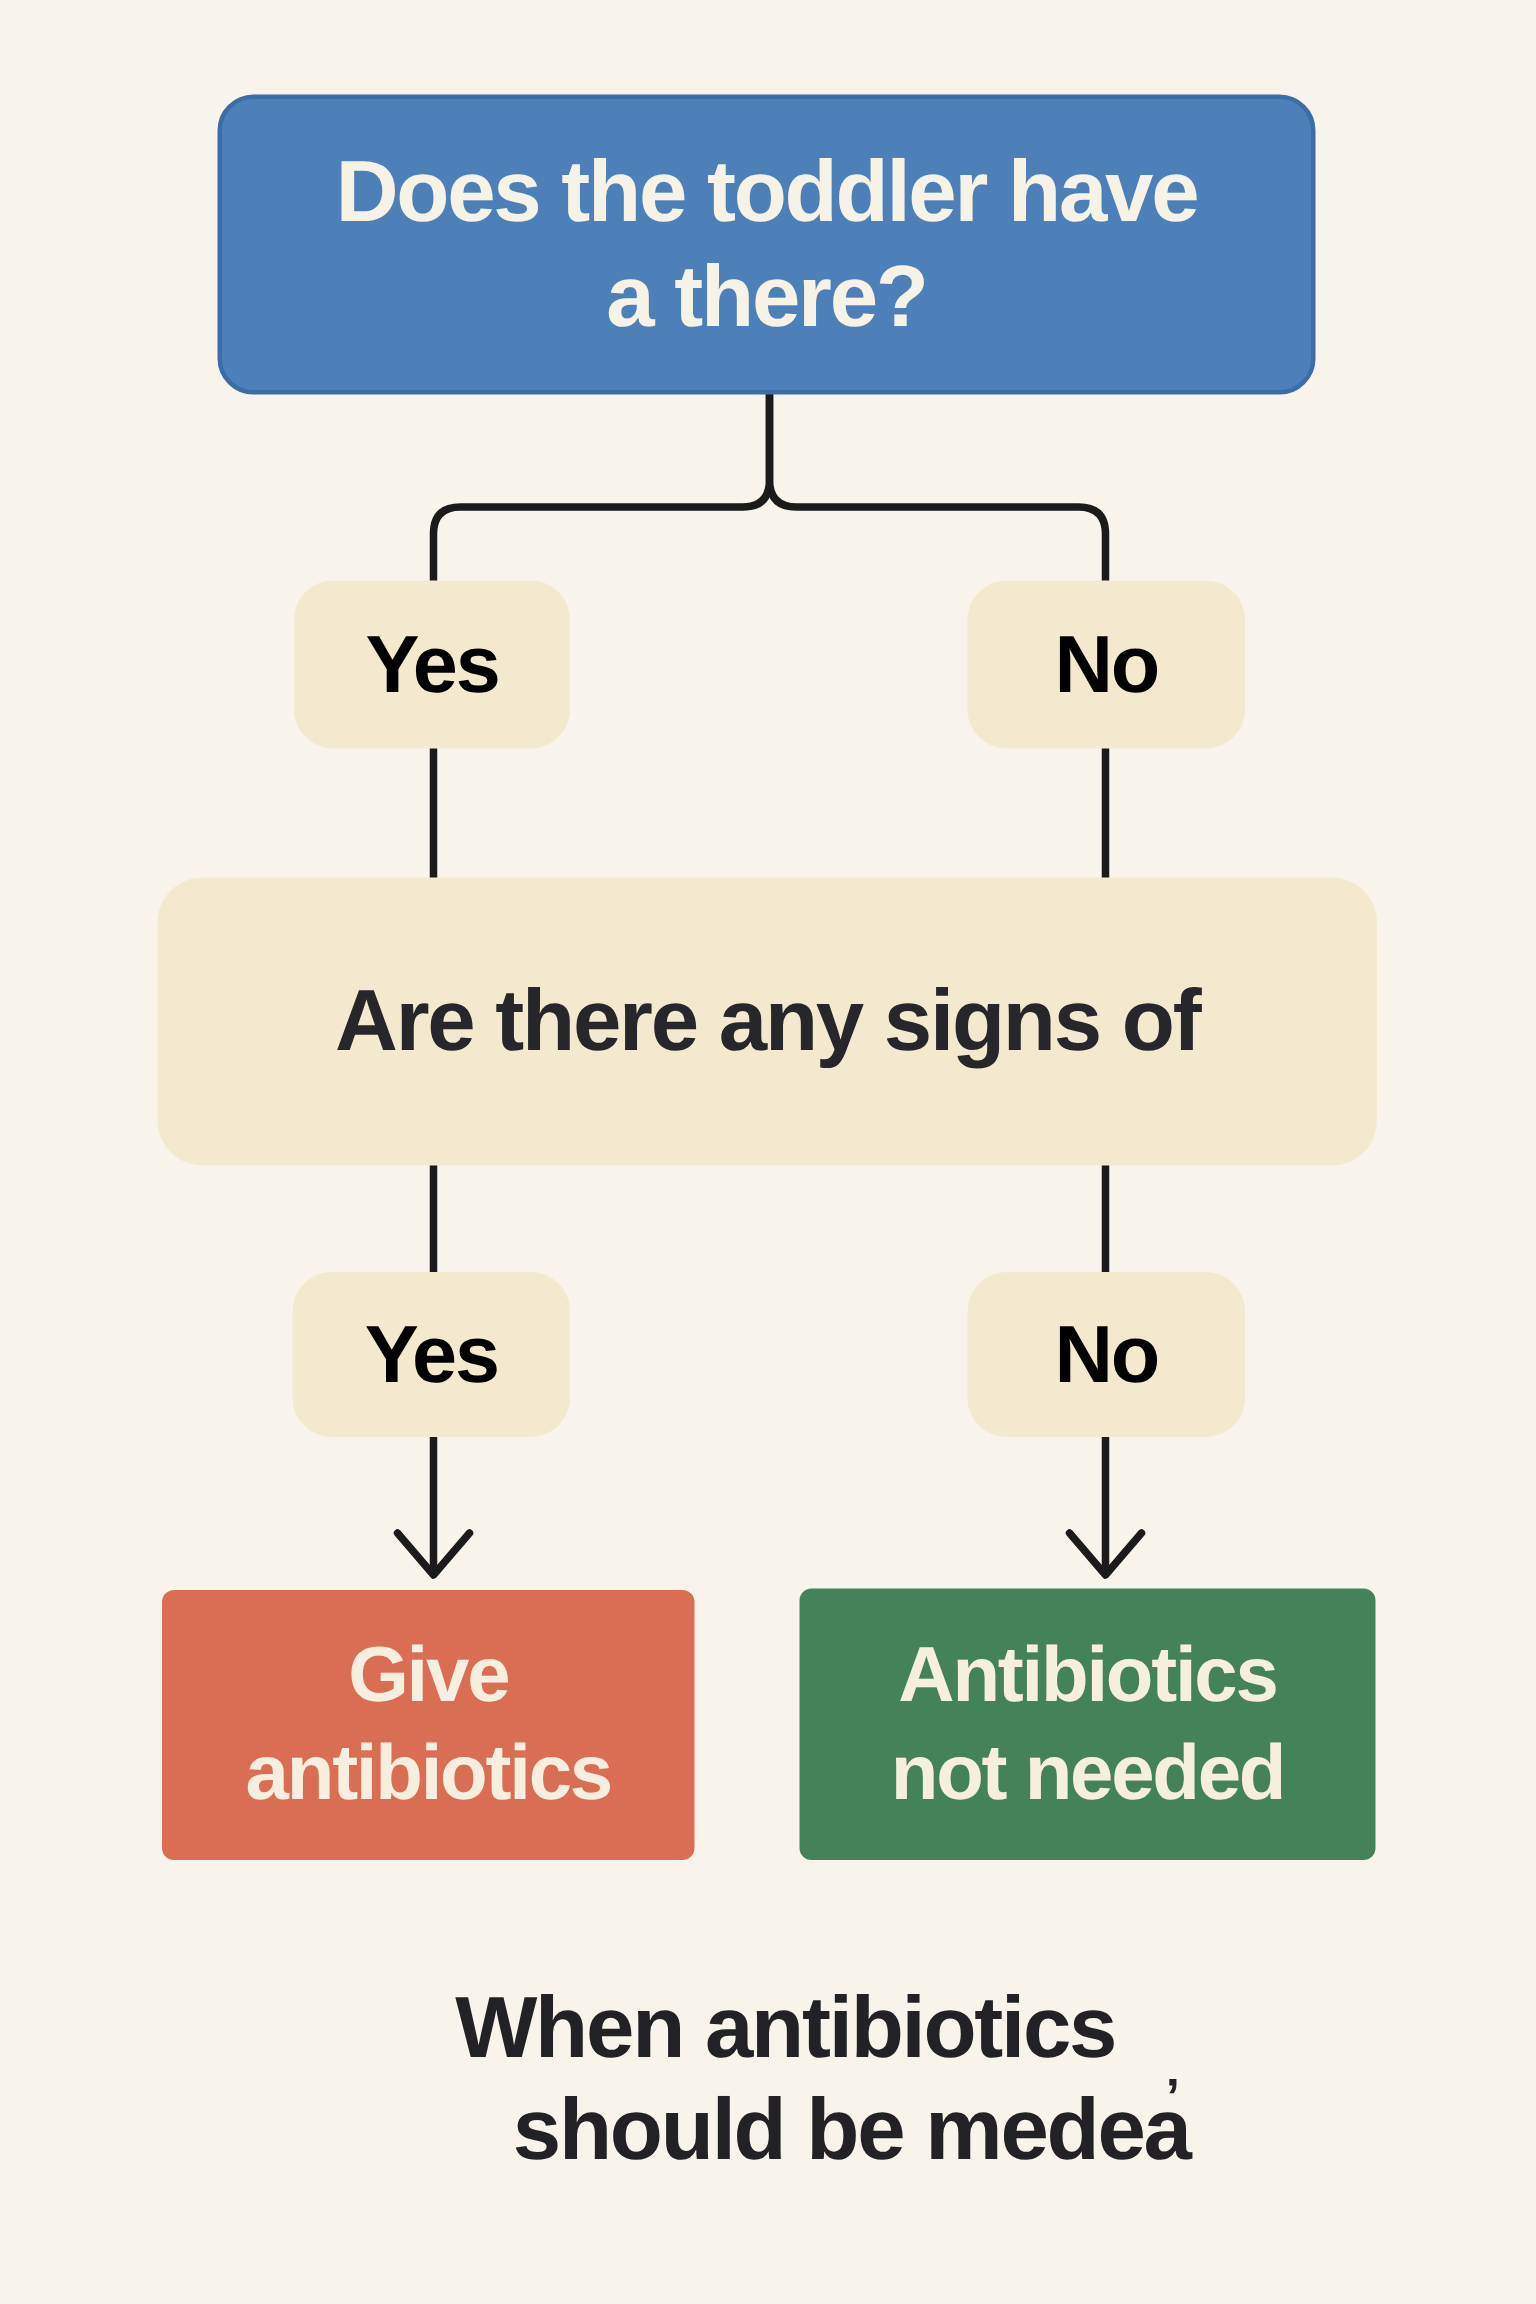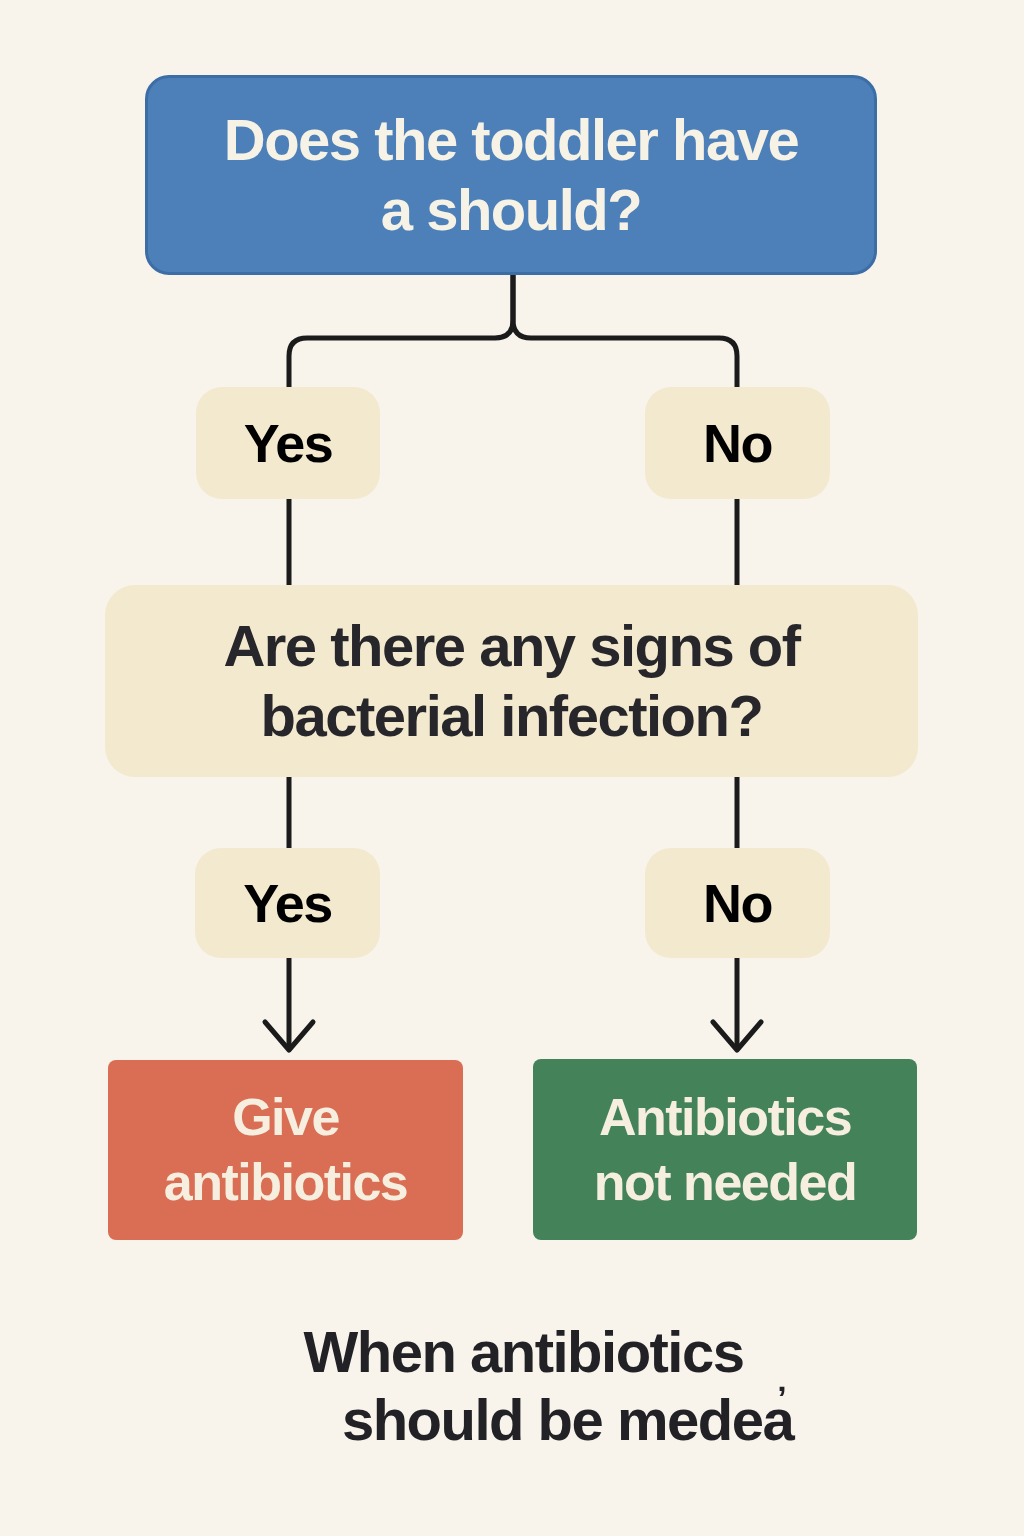--- a/index.html
+++ b/index.html
@@ -30,21 +30,20 @@
   .node .line { white-space: nowrap; }
   .q-root {
     left: 145px; top: 63px;
     width: 732px; height: 200px;
     background: #4d80b8;
     border: 3px solid #3d6da6;
     border-radius: 24px;
     color: #f6f2e6;
     font-size: 58px;
     line-height: 70px;
-    margin-top: 12px;
   }
   .answer {
     background: #f3e9cf;
     border-radius: 26px;
     color: #000000;
     font-size: 54px;
   }
   .yes1 { left: 196px; top: 387px; width: 184px; height: 112px; }
   .no1  { left: 645px; top: 387px; width: 185px; height: 112px; }
   .yes2 { left: 195px; top: 848px; width: 185px; height: 110px; }
@@ -107,34 +106,33 @@
     <path d="M289 770 L289 848"></path>
     <path d="M737 770 L737 848"></path>
     <path d="M289 958 L289 1046"></path>
     <path d="M265 1022 L289 1050 L313 1022"></path>
     <path d="M737 958 L737 1046"></path>
     <path d="M713 1022 L737 1050 L761 1022"></path>
   </svg>
 
   <div class="node q-root">
     <div class="line">Does the toddler have</div>
-    <div class="line">a should?</div>
+    <div class="line">a there?</div>
   </div>
 
   <div class="node answer yes1">
     <div class="line">Yes</div>
   </div>
 
   <div class="node answer no1">
     <div class="line">No</div>
   </div>
 
   <div class="node q-second">
     <div class="line">Are there any signs of</div>
-    <div class="line">bacterial infection?</div>
   </div>
 
   <div class="node answer yes2">
     <div class="line">Yes</div>
   </div>
 
   <div class="node answer no2">
     <div class="line">No</div>
   </div>
 

